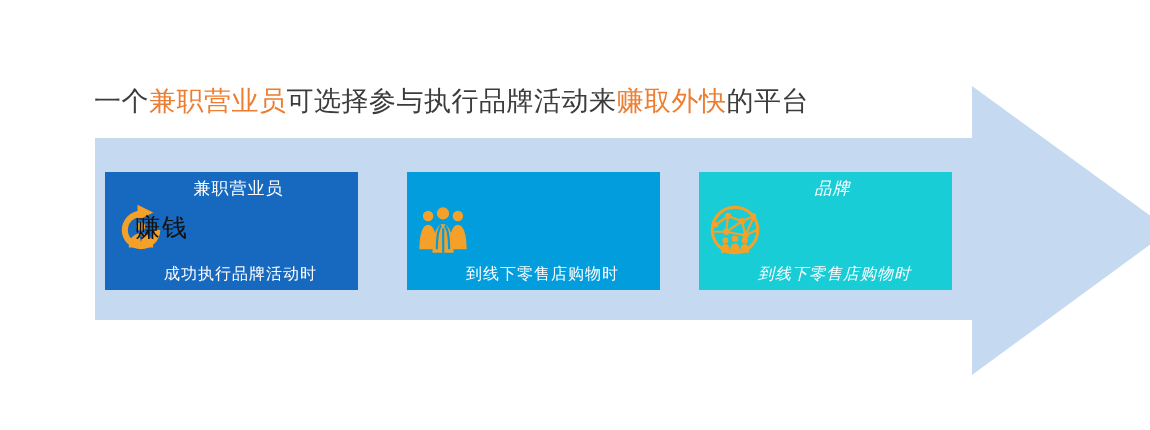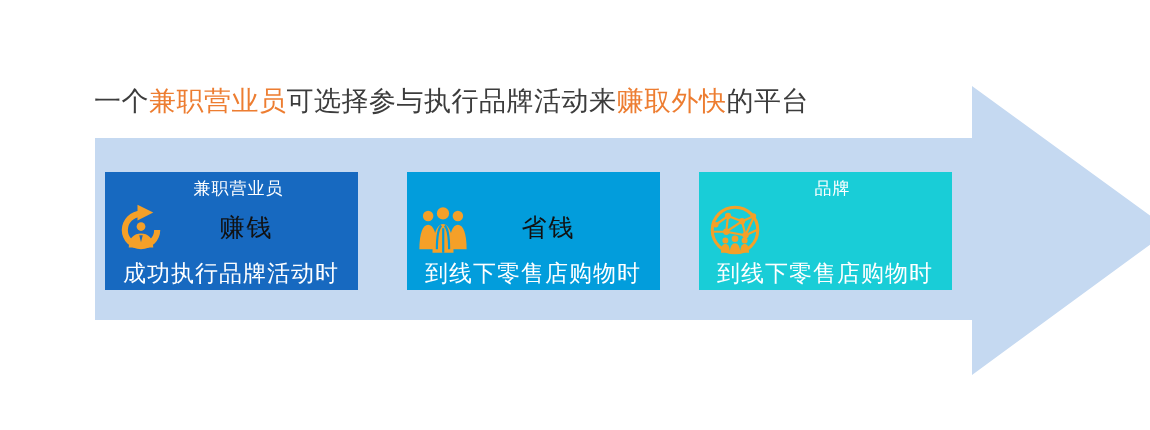--- a/index.html
+++ b/index.html
@@ -50,58 +50,59 @@
   
   .card {
     position: absolute;
     top: 172px;
     width: 253px;
     height: 118px;
     box-sizing: border-box;
   }
   .card-1 { left: 58px;  background: #1769c0; }
   .card-2 { left: 360px; background: #029ddc; }
-  .card-3 { left: 652px; background: #19cdd7; }
+  .card-3 { left: 652px; background: #19cdd7; font-style: italic; }
 
   .card-header {
     position: absolute;
     top: 6px;
     left: 0;
     width: 100%;
     text-align: center;
     color: #ffffff;
     font-size: 17px;
     line-height: 22px;
     letter-spacing: 1px;
     padding-left: 14px;
     box-sizing: border-box;
   }
 
   .card-main {
     position: absolute;
     top: 40px;
     left: 0;
     width: 100%;
-    text-align: center;
+    text-align: left;
     color: #111111;
     font-size: 25px;
     line-height: 32px;
     letter-spacing: 2px;
     padding-left: 30px;
     box-sizing: border-box;
     font-weight: normal;
   }
 
   .card-footer {
     position: absolute;
     bottom: 5px;
     left: 0;
     width: 100%;
+    text-align: center;
     color: #ffffff;
-    font-size: 23px;
+    font-size: 16px;
     line-height: 22px;
     letter-spacing: 1px;
     padding-left: 18px;
     box-sizing: border-box;
   }
 
   .card-icon {
     position: absolute;
     left: 8px;
     top: 30px;
@@ -152,21 +153,20 @@
         <path d="M39 54 C39 36 43 26 49 26 C55 26 59 36 59 54 Z" fill="#f5a028"></path>
 
         <circle cx="32" cy="13" r="7" fill="#f5a028"></circle>
         <path d="M20 58 C20 38 25 25 32 25 C39 25 44 38 44 58 Z" fill="#f5a028"></path>
 
         <path d="M25 54 C25 40 27 30 30 27" stroke="#029ddc" stroke-width="2.5" fill="none"></path>
         <path d="M39 54 C39 40 37 30 34 27" stroke="#029ddc" stroke-width="2.5" fill="none"></path>
         <rect x="31" y="30" width="2.5" height="28" fill="#029ddc"></rect>
       </svg>
     </div>
-    <div class="card-main">省钱</div>
     <div class="card-footer">到线下零售店购物时</div>
   </div>
 
   <div class="card card-3">
     <div class="card-header">品牌</div>
     <div class="card-icon">
       <svg viewBox="0 0 64 64" aria-hidden="true">
         <circle cx="32" cy="32" r="26" fill="none" stroke="#f5a028" stroke-width="3.5"></circle>
 
         <path d="M10 26 L24 16 L40 22 L54 16" fill="none" stroke="#f5a028" stroke-width="2.5"></path>

